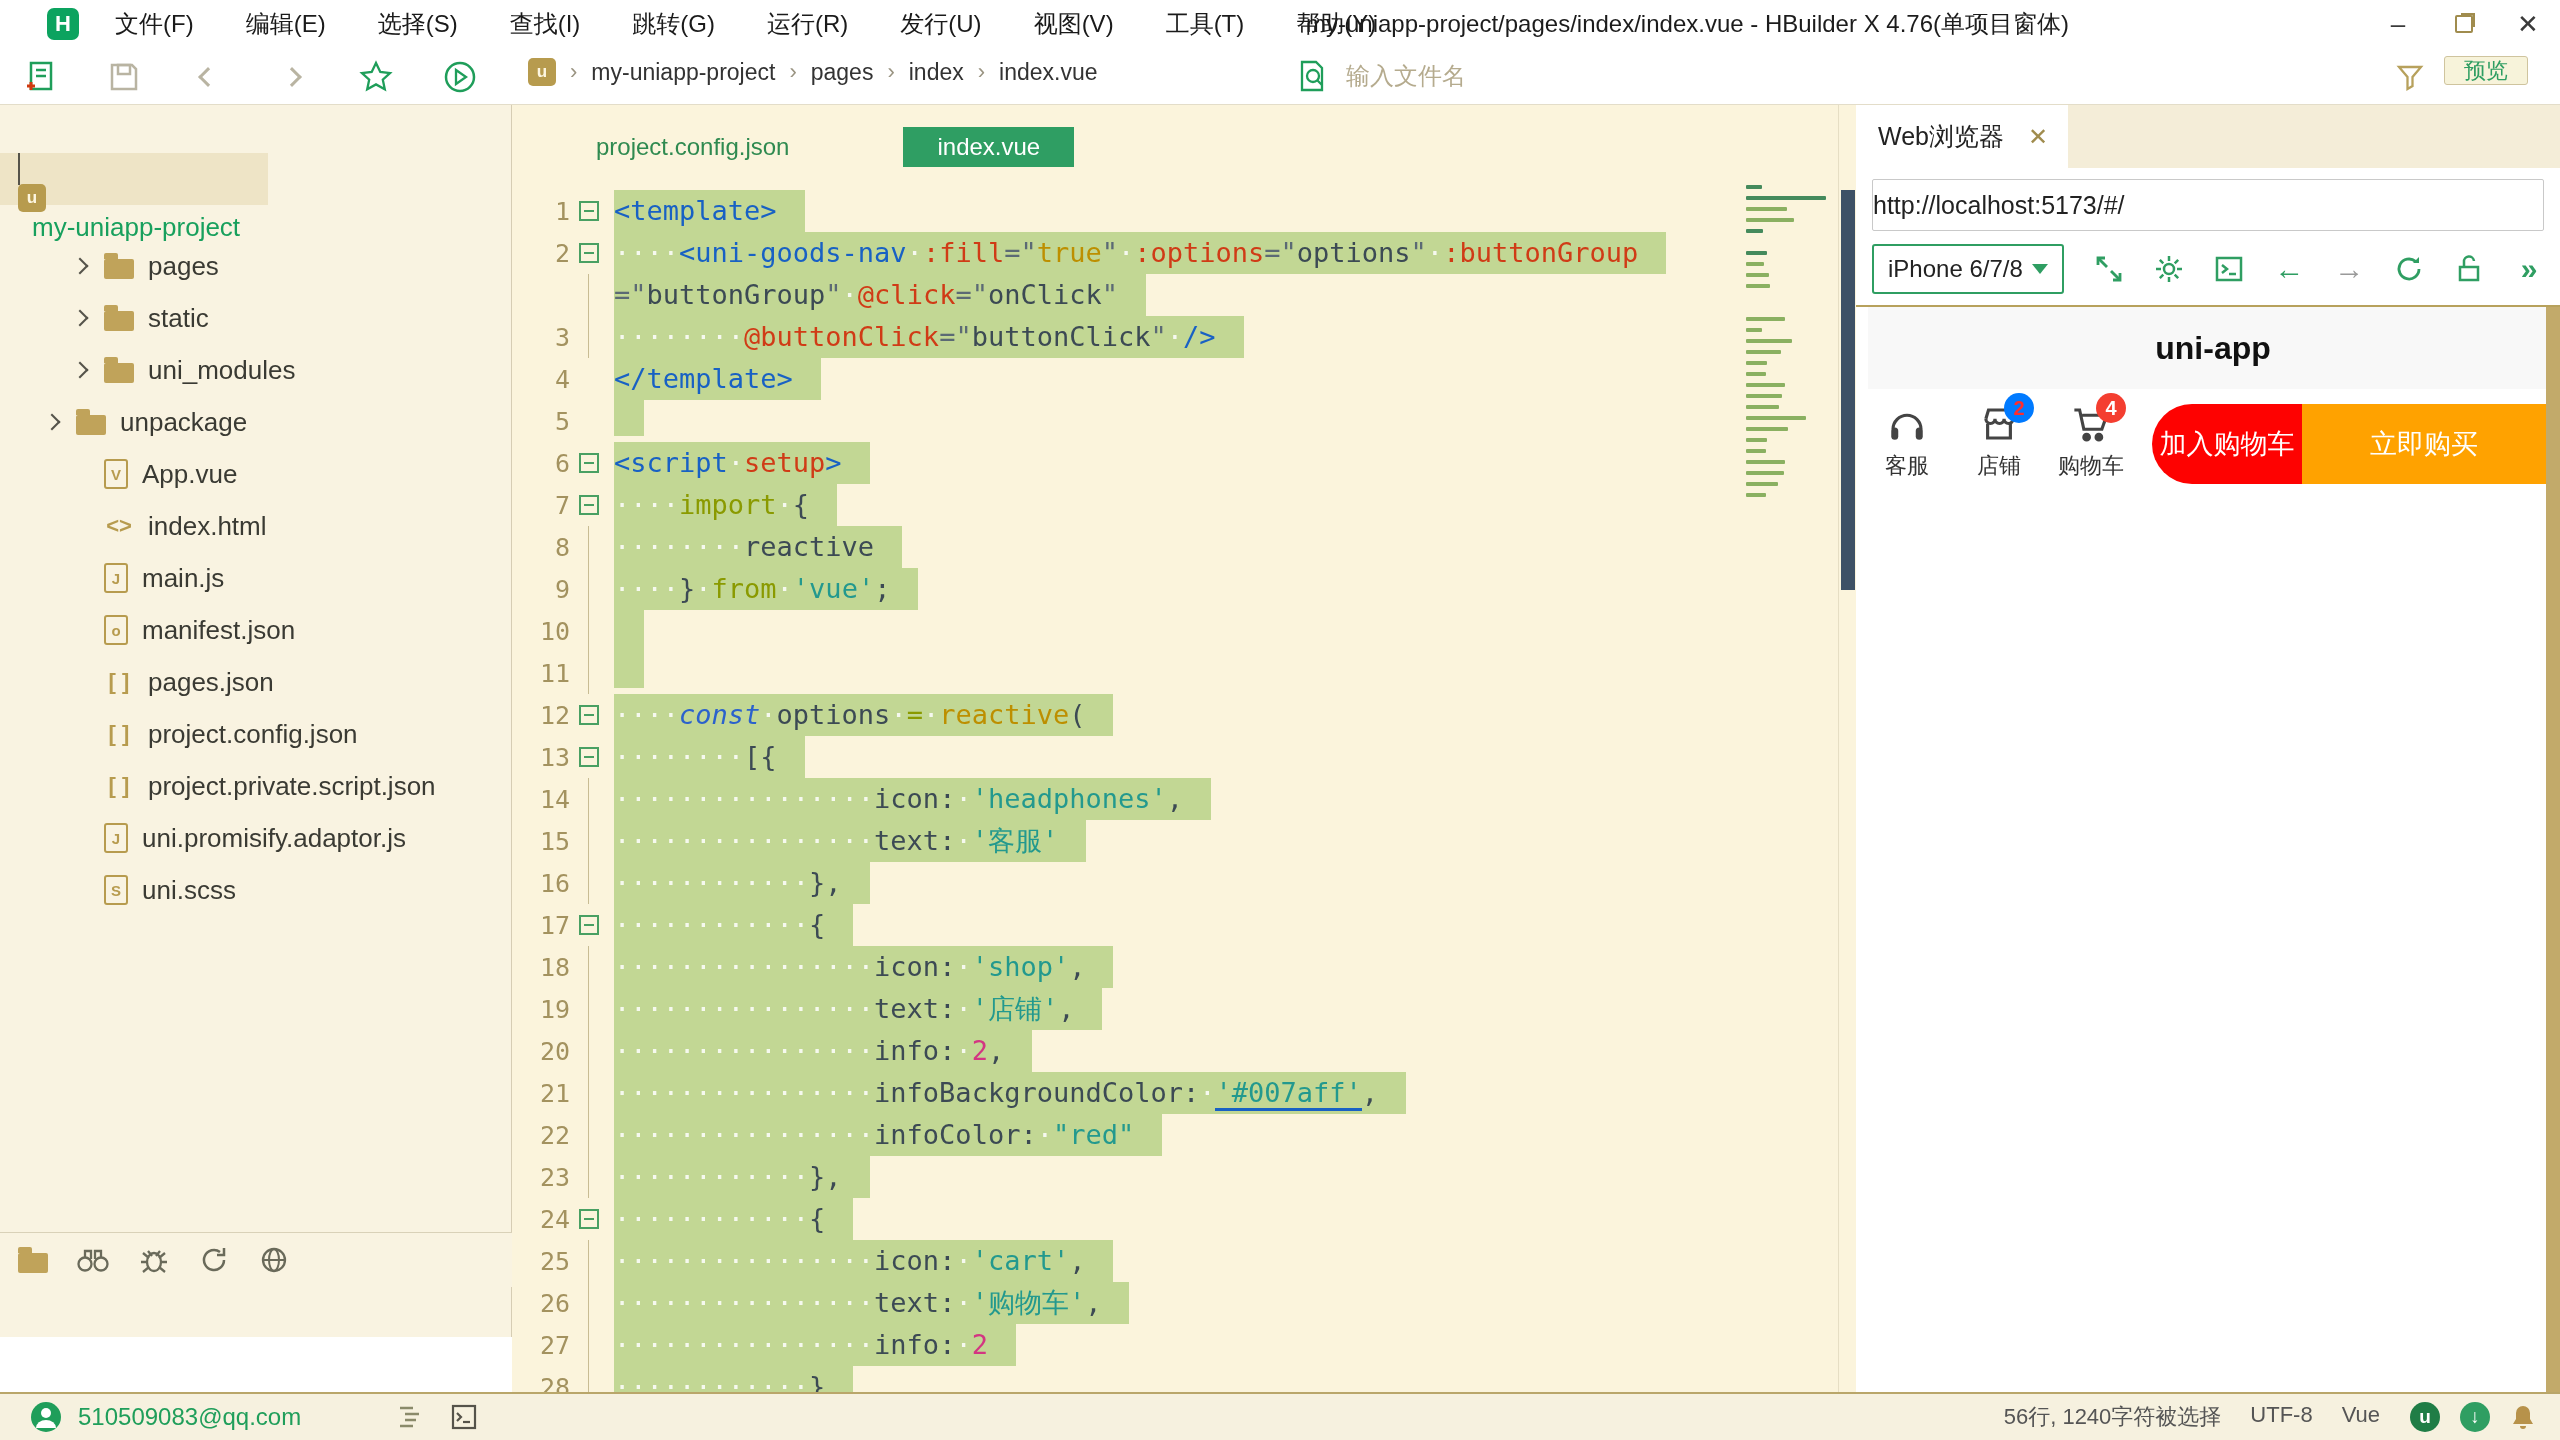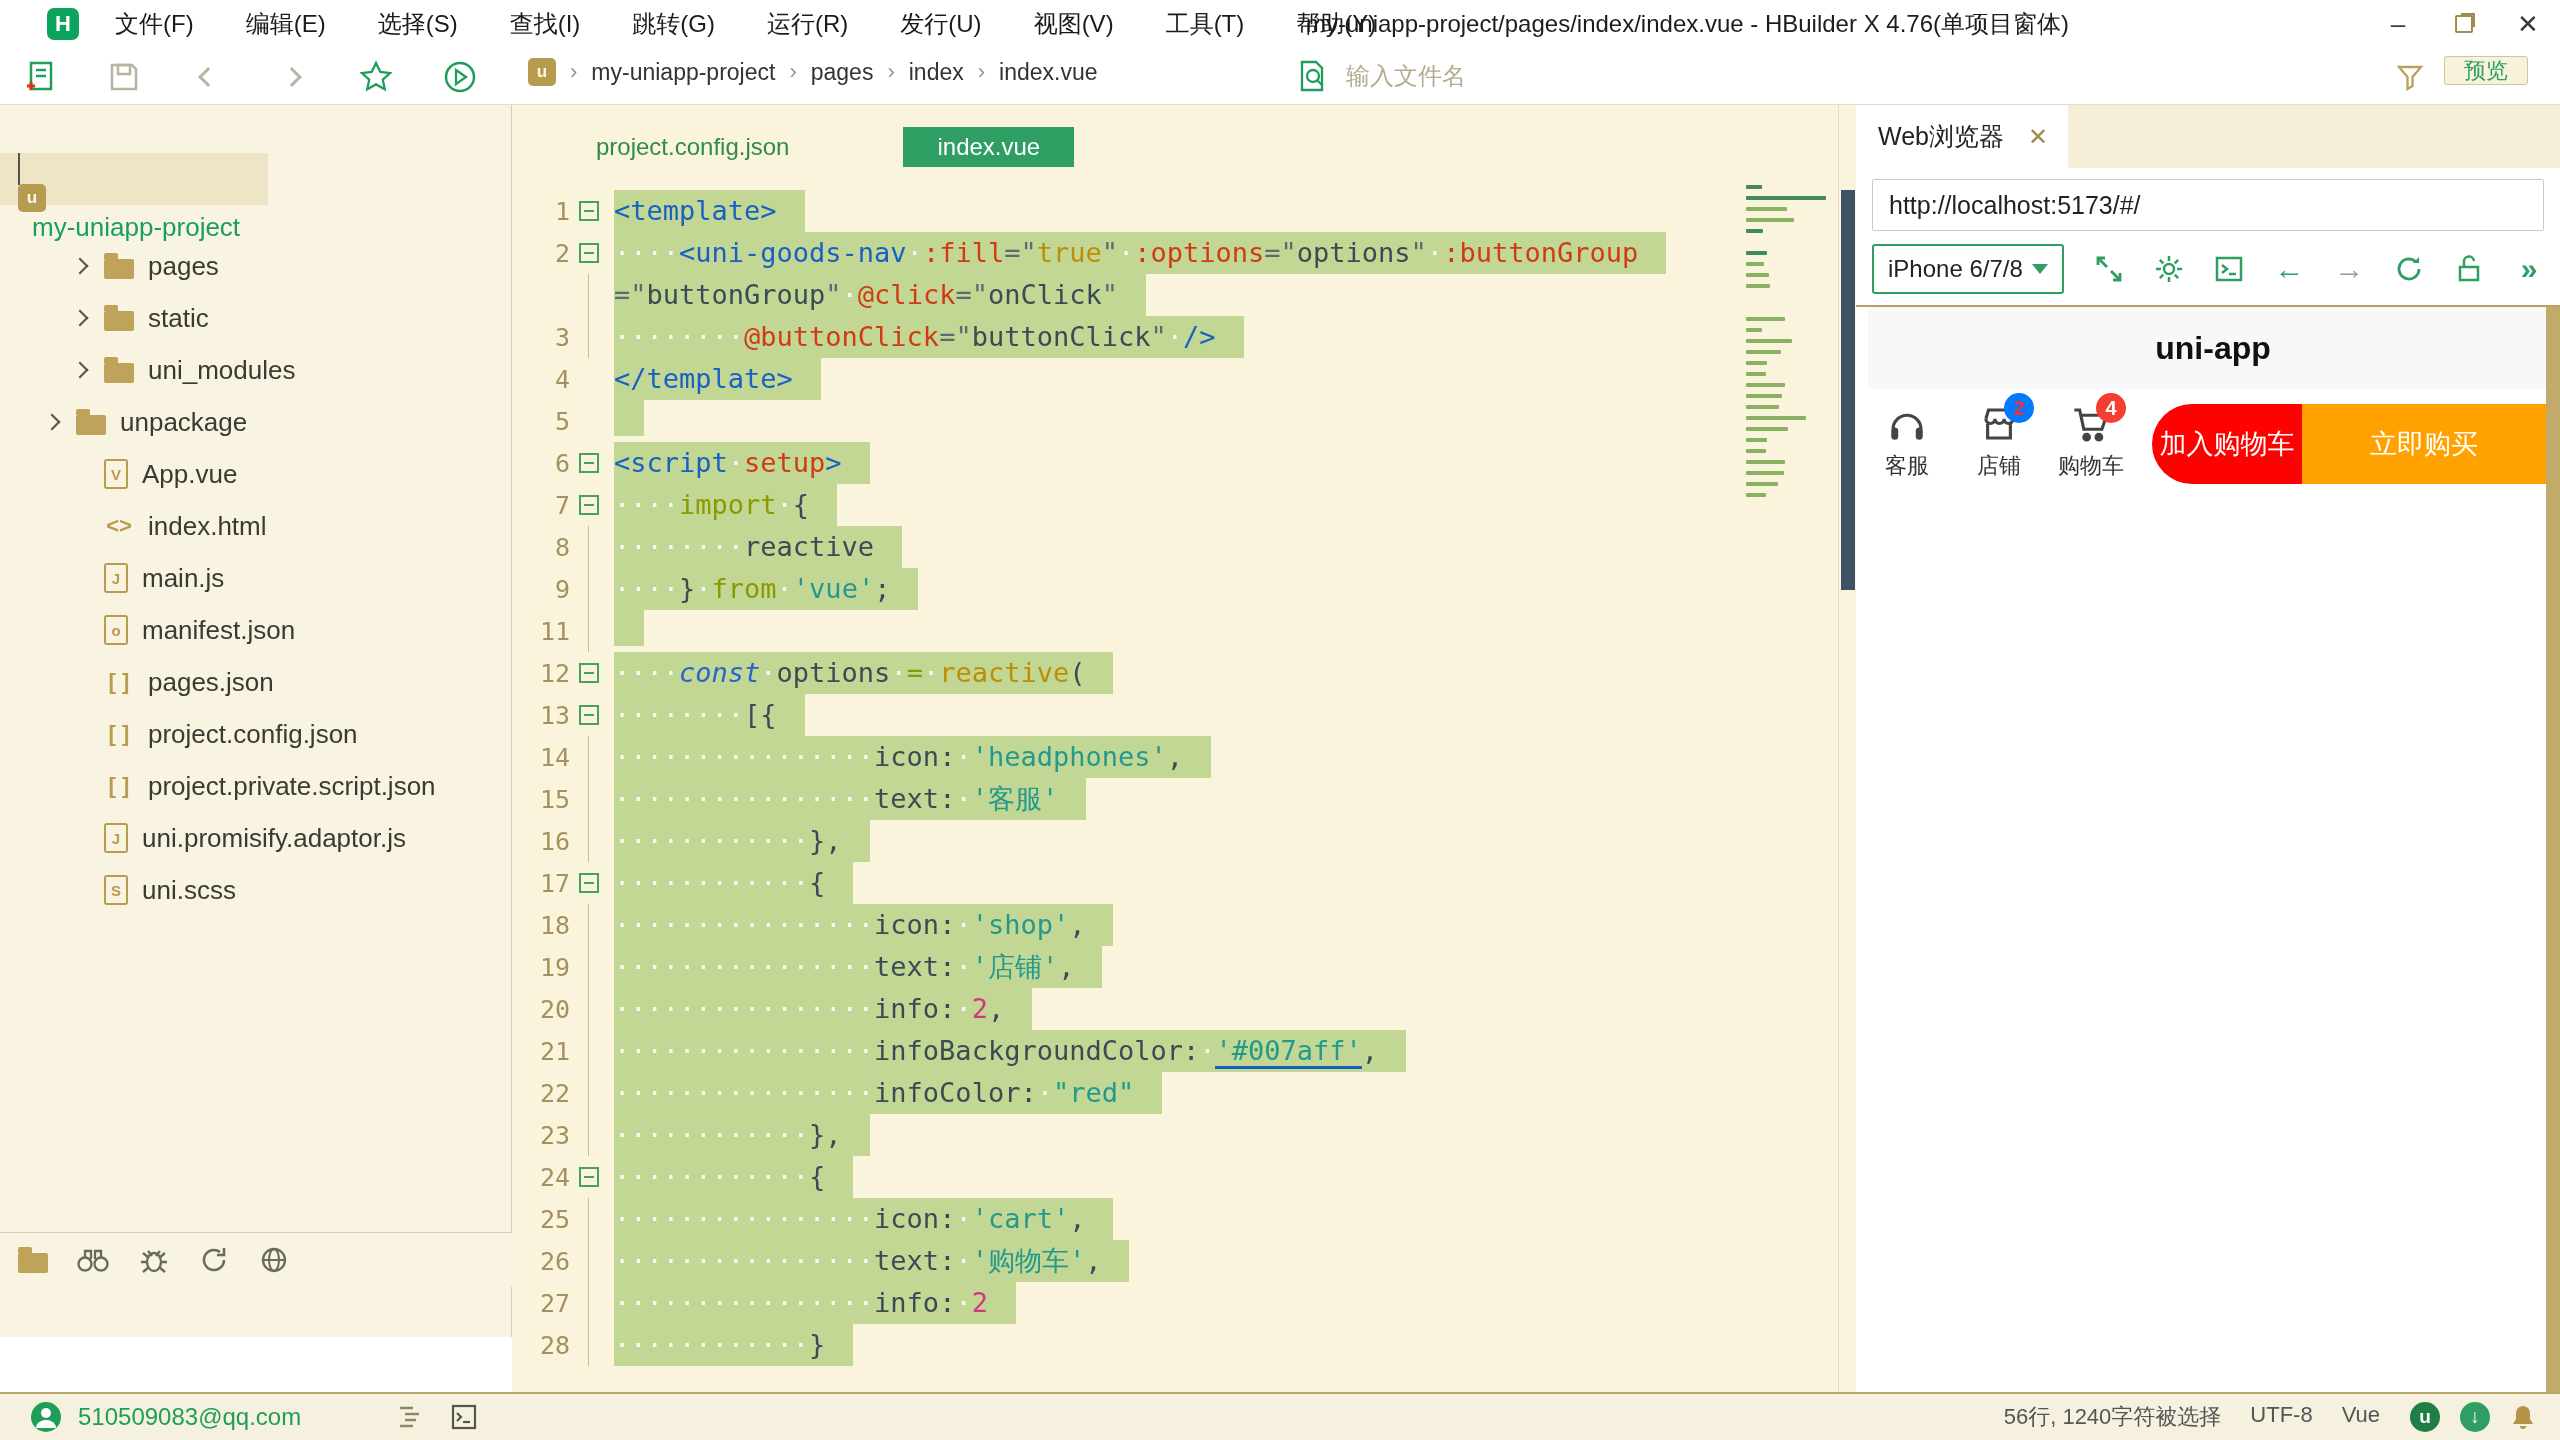--- a/index.html
+++ b/index.html
@@ -77,21 +77,21 @@
   .minimap { position:absolute; left:1234px; top:80px; width:88px; }
   .mbar { height:4px; margin-bottom:7px; border-radius:1px; }
   .vscroll { position:absolute; left:1326px; top:0; width:18px; height:100%; border-left:1px solid #e6dec4; }
   .vthumb { position:absolute; left:2px; top:85px; width:14px; height:400px; background:#3e5166; }
 
   
   .rpanel { position:absolute; left:1856px; top:105px; width:704px; height:1287px; background:#fff; }
   .rp-tabbar { position:absolute; left:0; top:0; width:704px; height:63px; background:#f4edd8; }
   .rp-tab { position:absolute; left:0; top:0; width:212px; height:63px; background:#fff; display:flex; align-items:center; font-size:25px; color:#222; padding-left:22px; gap:24px; }
   .rp-close { color:#a08c4e; font-size:24px; }
-  .url-input { position:absolute; left:16px; top:74px; width:672px; height:52px; border:1px solid #c9c9c9; border-radius:2px; font-size:25px; color:#222; padding-left:16px; font-family:"Liberation Sans",sans-serif; outline:none; background:#fff; }
+  .url-input { position:absolute; left:16px; top:74px; width:672px; height:52px; border:1px solid #c9c9c9; border-radius:2px; font-size:25px; color:#222; font-family:"Liberation Sans",sans-serif; outline:none; background:#fff; }
   .device-row { position:absolute; left:16px; top:138px; width:672px; height:52px; display:flex; align-items:center; gap:30px; }
   .device-select { width:214px; height:50px; border:2px solid #2f9e62; border-radius:3px; display:flex; align-items:center; font-size:24px; color:#222; padding:0 14px; justify-content:space-between; background:#fff; }
   .caret-dn { width:0; height:0; border-left:8px solid transparent; border-right:8px solid transparent; border-top:10px solid #2f9e62; }
   .dico { width:34px; height:34px; display:flex; align-items:center; justify-content:center; font-size:30px; }
   .green-t { color:#2f9e62; font-weight:bold; }
   .gray-t { color:#9a9a9a; font-weight:bold; }
   .preview { position:absolute; left:0; top:200px; width:704px; height:1087px; border-top:2px solid #b7a15c; background:#fff; }
   .pv-scroll { position:absolute; right:0; top:0; width:14px; height:100%; background:#c2aa6a; }
   .pv-header { position:absolute; left:12px; top:0; width:690px; height:82px; background:#f8f8f8; display:flex; align-items:center; justify-content:center; font-size:32px; font-weight:bold; color:#111; }
   .goods-nav { position:absolute; left:0; top:82px; width:690px; height:130px; background:#fff; }
@@ -341,20 +341,27 @@
           <span class="gvline"></span>
         </span>
         <span class="cline"><span class="sel"><span class="tk ws">········</span><span class="tk id">reactive</span></span></span>
       </div>
       <div class="crow">
         <span class="lnum">9</span>
         <span class="gut">
           <span class="gvline"></span>
         </span>
         <span class="cline"><span class="sel"><span class="tk ws">····</span><span class="tk p">}</span><span class="tk ws">·</span><span class="tk olv">from</span><span class="tk ws">·</span><span class="tk tl">'vue'</span><span class="tk p">;</span></span></span>
+      </div>
+      <div class="crow">
+        <span class="lnum">10</span>
+        <span class="gut">
+          <span class="gvline"></span>
+        </span>
+        <span class="cline"><span class="sel stub"></span></span>
       </div>
       <div class="crow">
         <span class="lnum">11</span>
         <span class="gut">
           <span class="gvline"></span>
         </span>
         <span class="cline"><span class="sel stub"></span></span>
       </div>
       <div class="crow">
         <span class="lnum">12</span>

